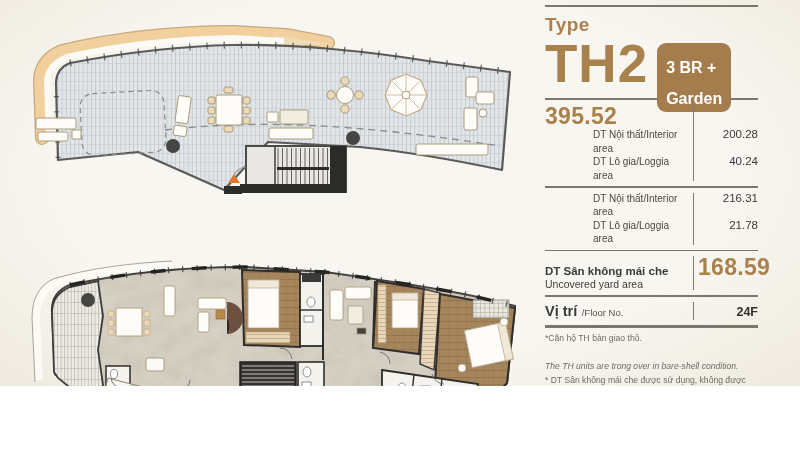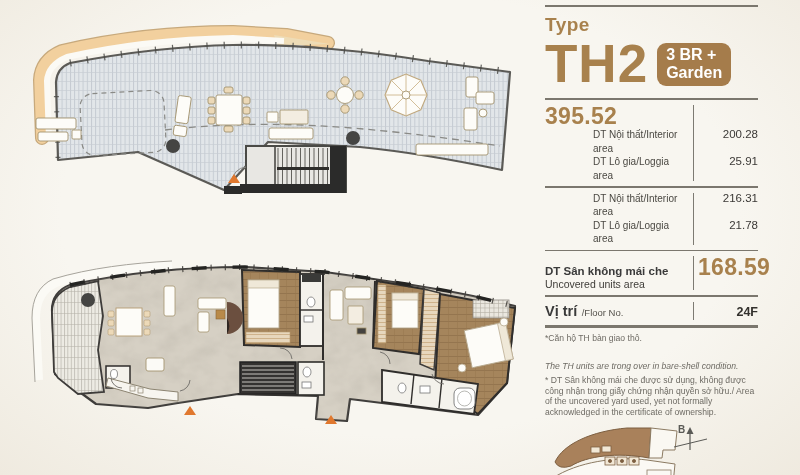--- a/index.html
+++ b/index.html
@@ -1,31 +1,31 @@
 <!DOCTYPE html>
 <html><head>
 <meta charset="utf-8">
 <style>
   html,body{margin:0;padding:0;}
   body{font-family:"Liberation Sans","DejaVu Sans",sans-serif;}
-  #stage{position:relative;width:800px;height:475px;overflow:hidden;
+  #stage{position:relative;width:800px;height:386px;overflow:hidden;
          background:radial-gradient(ellipse at 50% 45%, #f8f6f0 60%, #efeadf 100%);}
   svg{display:block;}
   .plan{position:absolute;}
 
   
   .panel{position:absolute;left:545px;top:5px;width:213px;color:#3a3a3a;}
   .rule{height:2px;background:#7b776e;margin:0;}
   .rule.thin{height:1.6px;}
   .type-label{color:#a8814d;font-weight:bold;font-size:19px;letter-spacing:.5px;margin:7px 0 0 0;}
   .title-row{display:flex;align-items:flex-start;margin:0 0 4px 0;height:58px;}
   .type-code{color:#a8814d;font-weight:bold;font-size:53px;line-height:56px;letter-spacing:1px;}
   .badge{background:#a57c4b;color:#fff;border-radius:9px;margin-left:9px;margin-top:7px;
          padding:3px 9px 4px 9px;font-weight:bold;font-size:16px;line-height:18px;}
-  .badge span{display:block;}
+  .badge span{display:block;margin-top:13px;}
   .sec{position:relative;padding:4px 0 4px 0;}
   .sec::after{content:"";position:absolute;top:5px;bottom:5px;right:64px;width:1px;background:#7d7a72;}
   .row{display:flex;align-items:baseline;}
   .row .lbl{flex:1;padding-right:8px;}
   .row .val{width:60px;text-align:right;}
   .vn-main{font-weight:bold;font-size:12.5px;}
   .en-main{font-size:10px;color:#55524c;}
   .val.big{color:#a8814d;font-weight:bold;font-size:23px;letter-spacing:.3px;line-height:24px;}
   .row.sub{font-size:10px;color:#4a4842;line-height:13.5px;padding-left:48px;}
   .row.sub .val{font-size:11.5px;color:#3b3936;}
@@ -313,21 +313,21 @@
     <div class="sec">
       <div class="row main">
         <div class="val big">395.52</div>
       </div>
       <div class="row sub">
         <div class="lbl">DT Nội thất/Interior area</div>
         <div class="val">200.28</div>
       </div>
       <div class="row sub">
         <div class="lbl">DT Lô gia/Loggia area</div>
-        <div class="val">25.91</div>
+        <div class="val">40.24</div>
       </div>
     </div>
 
     <div class="rule thin"></div>
 
     <div class="sec">
       <div class="row sub">
         <div class="lbl">DT Nội thất/Interior area</div>
         <div class="val">216.31</div>
       </div>
@@ -336,21 +336,21 @@
         <div class="val">21.78</div>
       </div>
     </div>
 
     <div class="rule thin"></div>
 
     <div class="sec">
       <div class="row main">
         <div class="lbl stacked">
           <span class="vn-main">DT Sân không mái che</span>
-          <span class="en-main">Uncovered units area</span>
+          <span class="en-main">Uncovered yard area</span>
         </div>
         <div class="val big">168.59</div>
       </div>
     </div>
 
     <div class="rule thin"></div>
 
     <div class="inforow row">
       <div class="lbl">
         <span class="vn-main">Vị trí</span>

